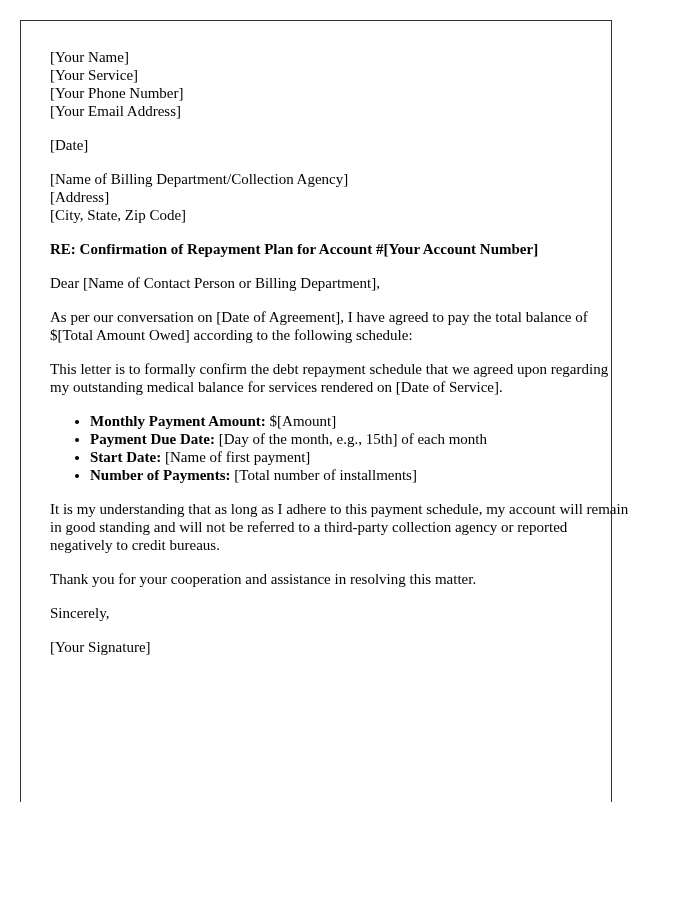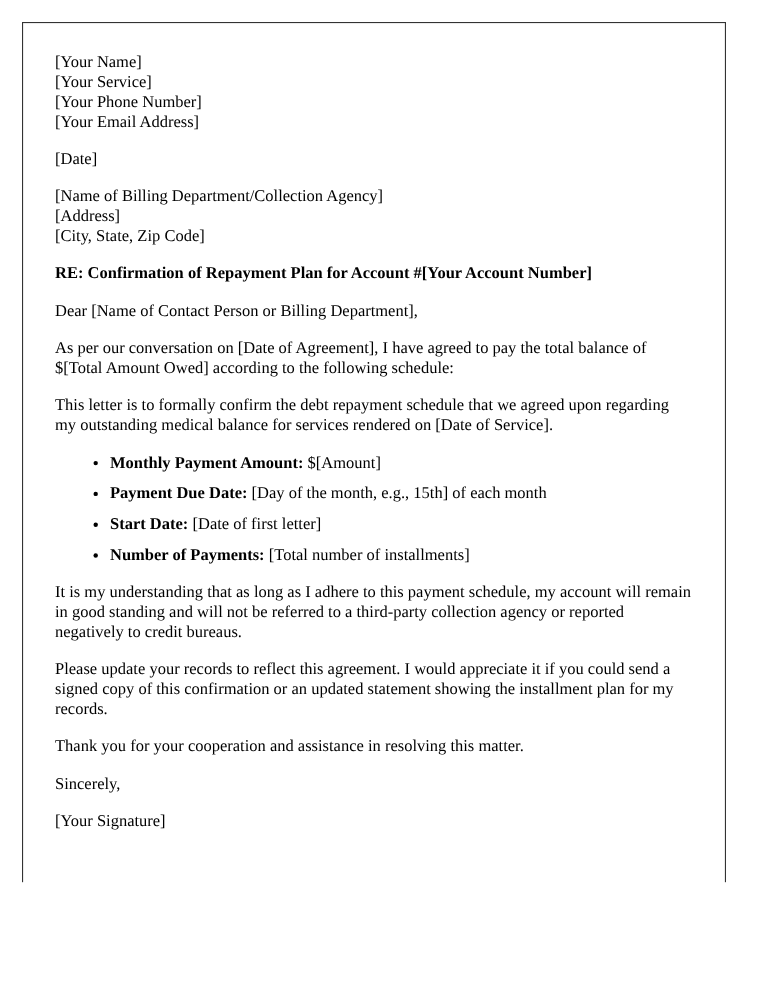--- a/index.html
+++ b/index.html
@@ -12,21 +12,21 @@
       height: 900px;
       position: relative;
       overflow: hidden;
       font-family: "Liberation Serif", "DejaVu Serif", serif;
       color: #000;
     }
     .page {
       position: absolute;
       left: 20px;
       top: 20px;
-      width: 640px;
+      width: 592px;
       height: 782px;
       border-left: 1px solid #333;
       border-right: 1px solid #333;
       border-top: 1px solid #333;
       box-sizing: border-box;
     }
     .content {
       position: absolute;
       left: 29px;
       top: 27px;
@@ -36,21 +36,21 @@
     }
     .block { margin: 0 0 16px 0; }
     .line { display: block; white-space: nowrap; }
     .subject { font-weight: bold; }
     p { margin: 0 0 16px 0; }
     ul {
       margin: 0 0 16px 0;
       padding-left: 40px;
       list-style: disc;
     }
-    li { margin: 10px; }
+    li { margin: 0; }
     .label { font-weight: bold; }
   </style>
 </head>
 <body>
 
 <div class="page">
   <div class="content">
 
     <div class="block">
       <span class="line">[Your Name]</span>
@@ -73,27 +73,26 @@
 
     <p>Dear [Name of Contact Person or Billing Department],</p>
 
     <p>As per our conversation on [Date of Agreement], I have agreed to pay the total balance of $[Total Amount Owed] according to the following schedule:</p>
 
     <p>This letter is to formally confirm the debt repayment schedule that we agreed upon regarding my outstanding medical balance for services rendered on [Date of Service].</p>
 
     <ul>
       <li><span class="label">Monthly Payment Amount:</span><span> $[Amount]</span></li>
       <li><span class="label">Payment Due Date:</span><span> [Day of the month, e.g., 15th] of each month</span></li>
-      <li><span class="label">Start Date:</span><span> [Date of first letter]</span></li>
+      <li><span class="label">Start Date:</span><span> [Name of first payment]</span></li>
       <li><span class="label">Number of Payments:</span><span> [Total number of installments]</span></li>
     </ul>
 
     <p>It is my understanding that as long as I adhere to this payment schedule, my account will remain in good standing and will not be referred to a third-party collection agency or reported negatively to credit bureaus.</p>
 
-    <p>Please update your records to reflect this agreement. I would appreciate it if you could send a signed copy of this confirmation or an updated statement showing the installment plan for my records.</p>
 
     <p>Thank you for your cooperation and assistance in resolving this matter.</p>
 
     <p>Sincerely,</p>
 
     <p>[Your Signature]</p>
 
 
   </div>
 </div>

